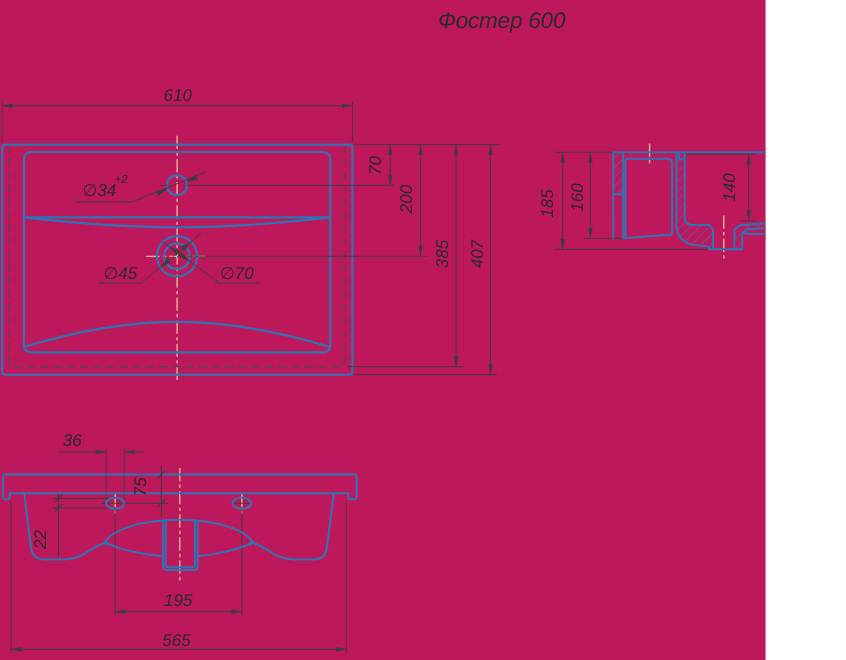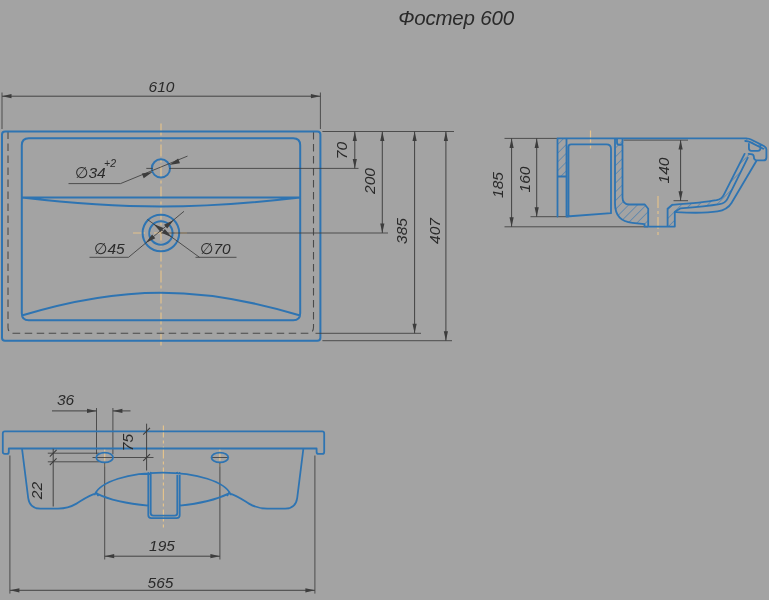--- a/index.html
+++ b/index.html
@@ -1,16 +1,16 @@
 <!DOCTYPE html>
 <html><head>
 <meta charset="utf-8">
 <style>
   html,body{margin:0;padding:0;background:#ffffff;}
-  .sheet{position:relative;width:769px;height:600px;background:#a3a3a3;overflow:hidden;
+  .sheet{position:relative;width:696px;height:600px;background:#be185d;overflow:hidden;
          font-family:"Liberation Sans","DejaVu Sans",sans-serif;}
   svg{display:block}
   .part{stroke:var(--part);stroke-width:1.8;fill:none;stroke-linecap:round;stroke-linejoin:round;}
   .part-thick{stroke:var(--part);stroke-width:2.0;fill:none;stroke-linejoin:round;}
   .hidden-line{stroke:var(--hidden);stroke-width:1.1;fill:none;stroke-dasharray:7.5 4.5;}
   .center-line{stroke:var(--center);stroke-width:1.2;fill:none;stroke-dasharray:12 3 3 3;}
   .thin{stroke:var(--dim);stroke-width:0.85;fill:none;}
   .dim{stroke:var(--dim);stroke-width:0.95;fill:none;}
   .dim-arrow{fill:var(--dim);stroke:none;}
   .slash{stroke:var(--dim);stroke-width:1.1;fill:none;}

